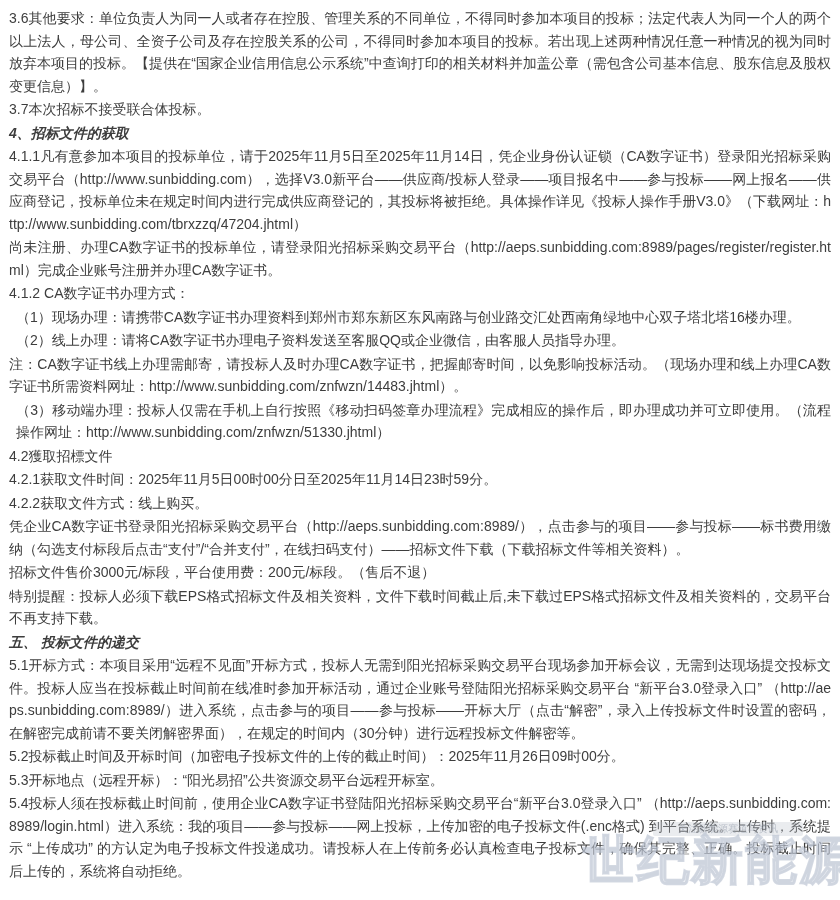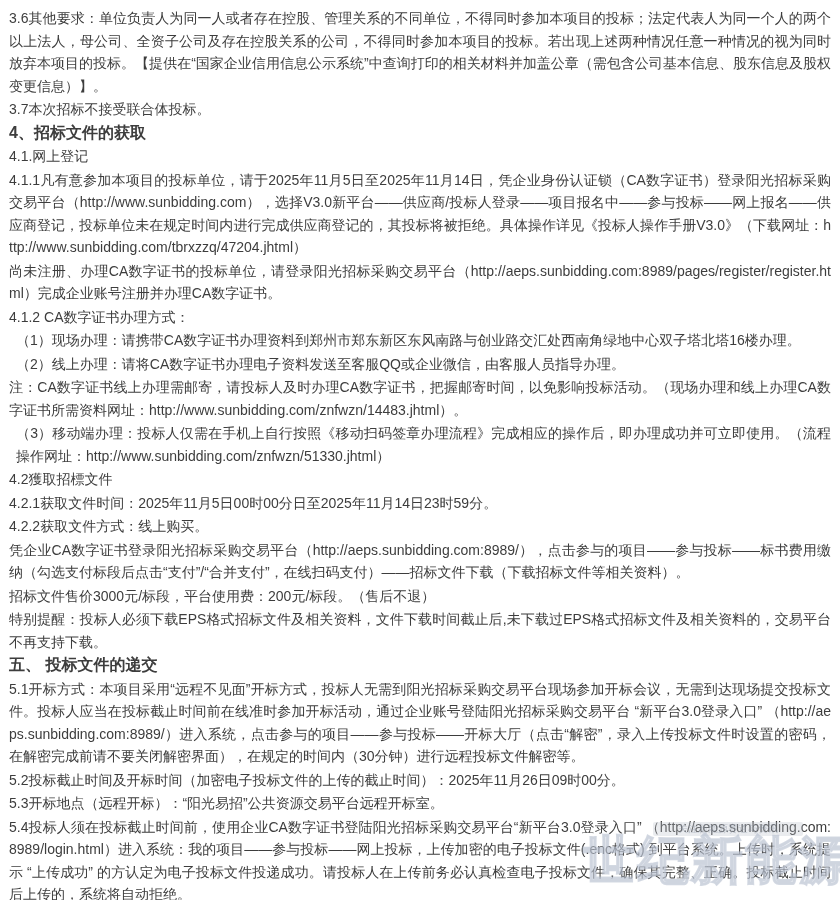--- a/index.html
+++ b/index.html
@@ -16,21 +16,22 @@
     padding: 6px 8px 0 8px;
     font-size: 14px;
     line-height: 22.5px;
     color: #3d3d3d;
     text-align: justify;
     word-break: break-all;
   }
   .doc p { margin: 1px; padding: 0; }
   .doc p.heading {
     font-weight: bold;
-    font-size: 16px;
+    font-size: 14px;
+    font-style: italic;
   }
   .doc p.indent { padding-left: 7px; }
 
   
   .watermark-layer {
     position: absolute;
     left: 0; top: 0; width: 840px; height: 900px;
     z-index: 2;
     pointer-events: none;
     overflow: hidden;
@@ -68,21 +69,20 @@
     white-space: nowrap;
   }
 </style>
 </head>
 <body>
 
 <div class="doc">
     <p class="para">3.6其他要求：单位负责人为同一人或者存在控股、管理关系的不同单位，不得同时参加本项目的投标；法定代表人为同一个人的两个以上法人，母公司、全资子公司及存在控股关系的公司，不得同时参加本项目的投标。若出现上述两种情况任意一种情况的视为同时放弃本项目的投标。【提供在“国家企业信用信息公示系统”中查询打印的相关材料并加盖公章（需包含公司基本信息、股东信息及股权变更信息）】。</p>
     <p class="para">3.7本次招标不接受联合体投标。</p>
     <p class="heading">4、招标文件的获取</p>
-    <p class="para">4.1.网上登记</p>
     <p class="para">4.1.1凡有意参加本项目的投标单位，请于2025年11月5日至2025年11月14日，凭企业身份认证锁（CA数字证书）登录阳光招标采购交易平台（http://www.sunbidding.com），选择V3.0新平台——供应商/投标人登录——项目报名中——参与投标——网上报名——供应商登记，投标单位未在规定时间内进行完成供应商登记的，其投标将被拒绝。具体操作详见《投标人操作手册V3.0》（下载网址：http://www.sunbidding.com/tbrxzzq/47204.jhtml）</p>
     <p class="para">尚未注册、办理CA数字证书的投标单位，请登录阳光招标采购交易平台（http://aeps.sunbidding.com:8989/pages/register/register.html）完成企业账号注册并办理CA数字证书。</p>
     <p class="para">4.1.2 CA数字证书办理方式：</p>
     <p class="para indent">（1）现场办理：请携带CA数字证书办理资料到郑州市郑东新区东风南路与创业路交汇处西南角绿地中心双子塔北塔16楼办理。</p>
     <p class="para indent">（2）线上办理：请将CA数字证书办理电子资料发送至客服QQ或企业微信，由客服人员指导办理。</p>
     <p class="para">注：CA数字证书线上办理需邮寄，请投标人及时办理CA数字证书，把握邮寄时间，以免影响投标活动。（现场办理和线上办理CA数字证书所需资料网址：http://www.sunbidding.com/znfwzn/14483.jhtml）。</p>
     <p class="para indent">（3）移动端办理：投标人仅需在手机上自行按照《移动扫码签章办理流程》完成相应的操作后，即办理成功并可立即使用。（流程操作网址：http://www.sunbidding.com/znfwzn/51330.jhtml）</p>
     <p class="para">4.2獲取招標文件</p>
     <p class="para">4.2.1获取文件时间：2025年11月5日00时00分日至2025年11月14日23时59分。</p>
     <p class="para">4.2.2获取文件方式：线上购买。</p>

